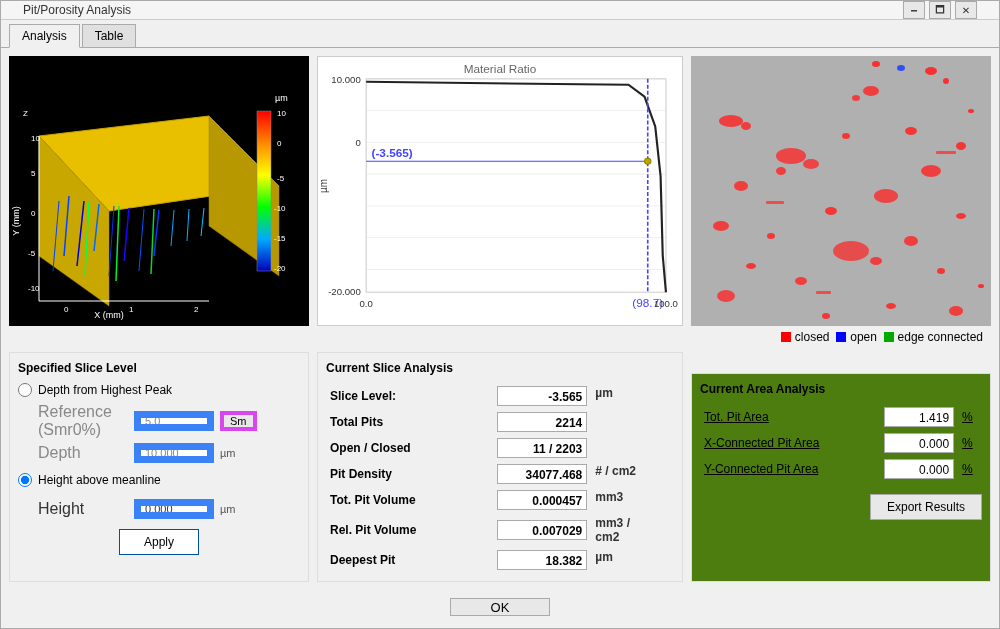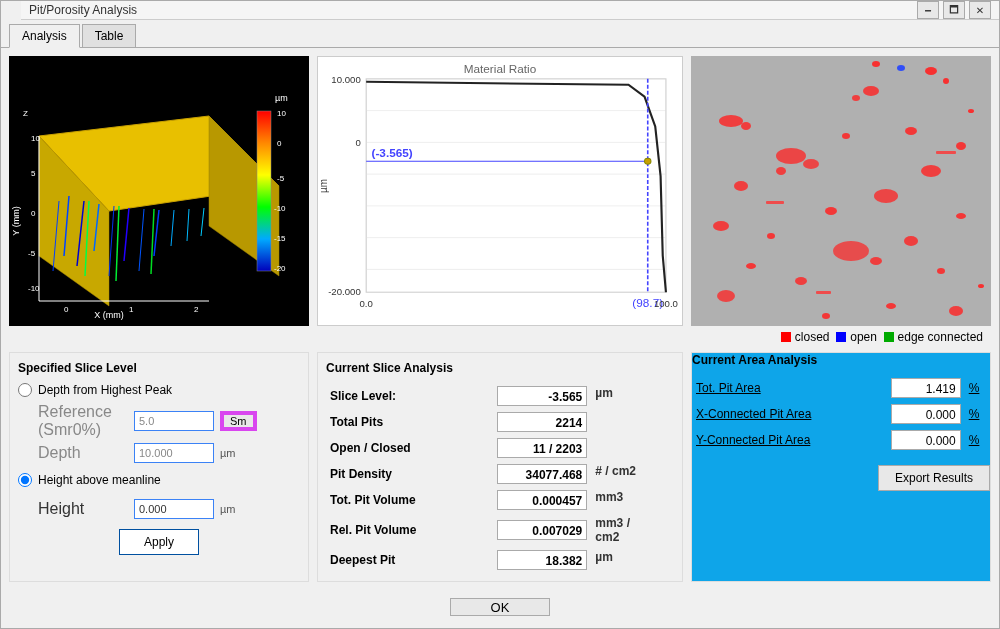--- a/index.html
+++ b/index.html
@@ -22,23 +22,22 @@
       display: flex;
       flex-direction: column;
     }
     .titlebar {
       background: #f5f5f5;
       border-bottom: 1px solid #ccc;
       height: 28px;
       display: flex;
       align-items: center;
       justify-content: space-between;
-      padding: 0 8px;
+      padding: 0 22px;
       user-select: none;
-      margin-left: 20px;
     }
     .titlebar-title {
       font-size: 12px;
       color: #333;
     }
     .titlebar-controls {
       display: flex;
       gap: 4px;
     }
     .titlebar-btn {
@@ -123,22 +122,24 @@
     }
     .section-analysis {
       flex: 1;
       background: #f0f0f0;
       padding: 8px;
       border: 1px solid #ddd;
     }
     .section-area {
       width: 300px;
       flex-shrink: 0;
-      background: #0ea5e9;
+      background: #4d7c0f;
+      padding: 8px;
       border: 1px solid #ddd;
+      margin-top: 21px;
     }
     .section-title {
       font-weight: bold;
       margin-bottom: 8px;
       font-size: 12px;
     }
     .radio-group {
       display: flex;
       flex-direction: column;
       gap: 6px;
@@ -168,21 +169,21 @@
       color: #888;
       font-size: 16px;
       width: 90px;
     }
     .field-label.active {
       color: #333;
     }
     .field-input {
       width: 80px;
       height: 20px;
-      border: 1px solid #3b82f6;
+      border: 7px solid #3b82f6;
       background: #fff;
       padding: 0 4px;
       font-size: 11px;
       color: #888;
     }
     .field-input.active {
       color: #333;
     }
     .field-unit {
       font-size: 11px;

